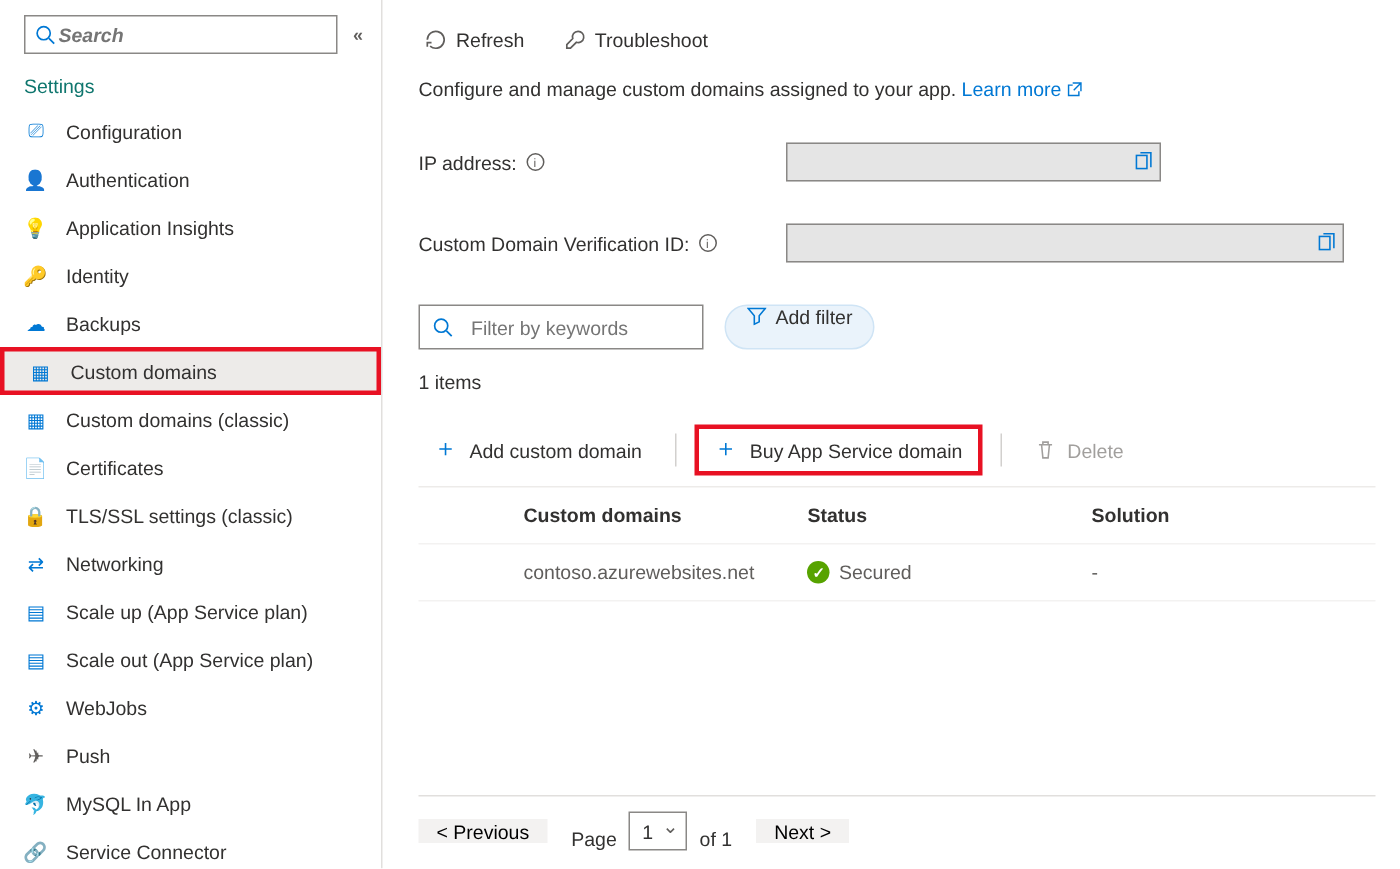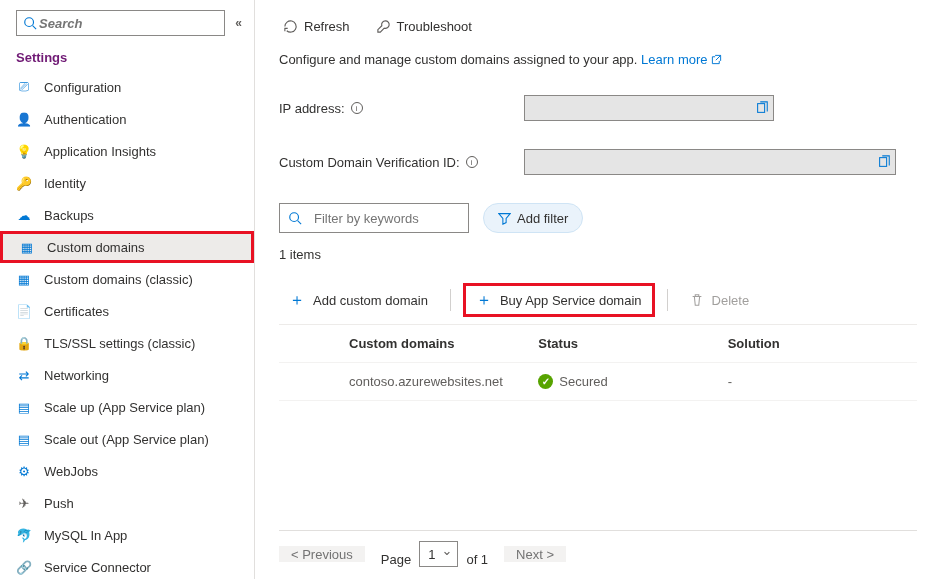--- a/index.html
+++ b/index.html
@@ -47,22 +47,22 @@
     color: #605e5c;
   }
   .collapse-caret {
     color: #605e5c;
     font-size: 12px;
     cursor: pointer;
     padding: 4px;
   }
   .section-label {
     padding: 6px 16px 6px 16px;
-    font-weight: 700;
-    color: #701a75;
+    font-weight: 400;
+    color: #0f766e;
   }
   .nav {
     overflow-y: auto;
   }
   .nav-item {
     display: flex;
     align-items: center;
     height: 32px;
     padding: 0 16px;
     gap: 12px;
@@ -151,21 +151,21 @@
   }
   .filter-box input {
     border: none;
     outline: none;
     font: inherit;
     width: 100%;
     color: #605e5c;
   }
   .add-filter-btn {
     display: inline-flex;
-    align-items: center;
+    align-items: flex-start;
     gap: 6px;
     border: 1px solid #cfe4f5;
     background: #eaf3fb;
     color: #323130;
     border-radius: 15px;
     height: 30px;
     padding: 0 14px;
     cursor: pointer;
   }
   .count-row { margin-top: 14px; color: #323130; }
@@ -226,21 +226,21 @@
     left: 24px;
     right: 16px;
     border-top: 1px solid #e1dfdd;
     padding-top: 10px;
     display: flex;
     align-items: center;
     gap: 16px;
   }
   .page-btn {
     background: #f3f2f1;
-    color: #737373;
+    color: #000000;
     padding: 4px 12px;
     height: 16px;
     display: inline-flex;
     align-items: center;
     cursor: default;
   }
   .page-mid {
     display: flex;
     align-items: flex-end;
     gap: 8px;

